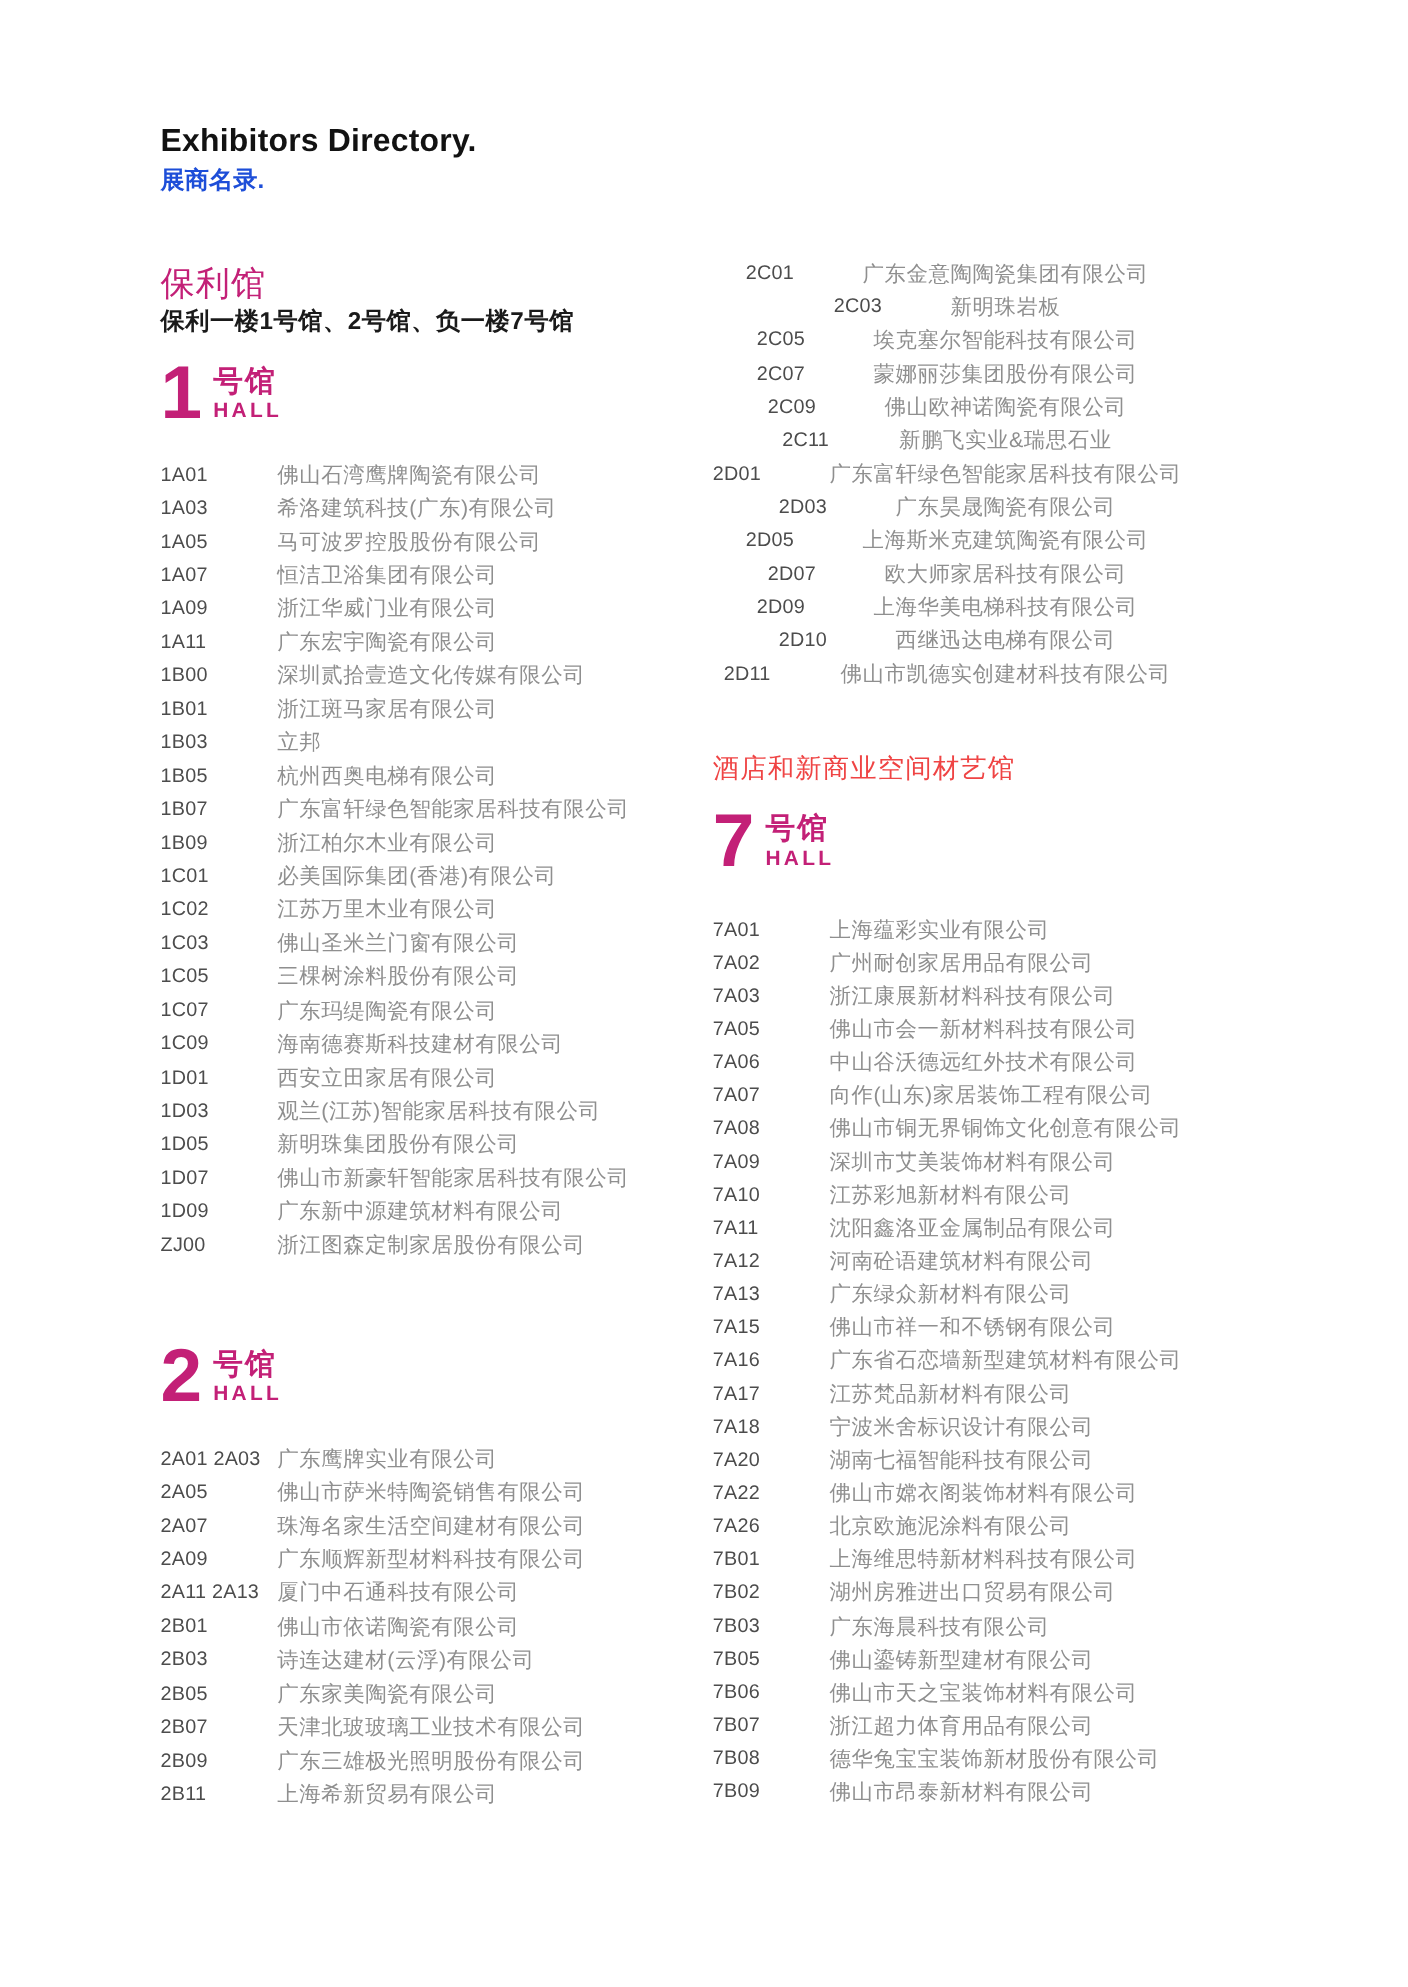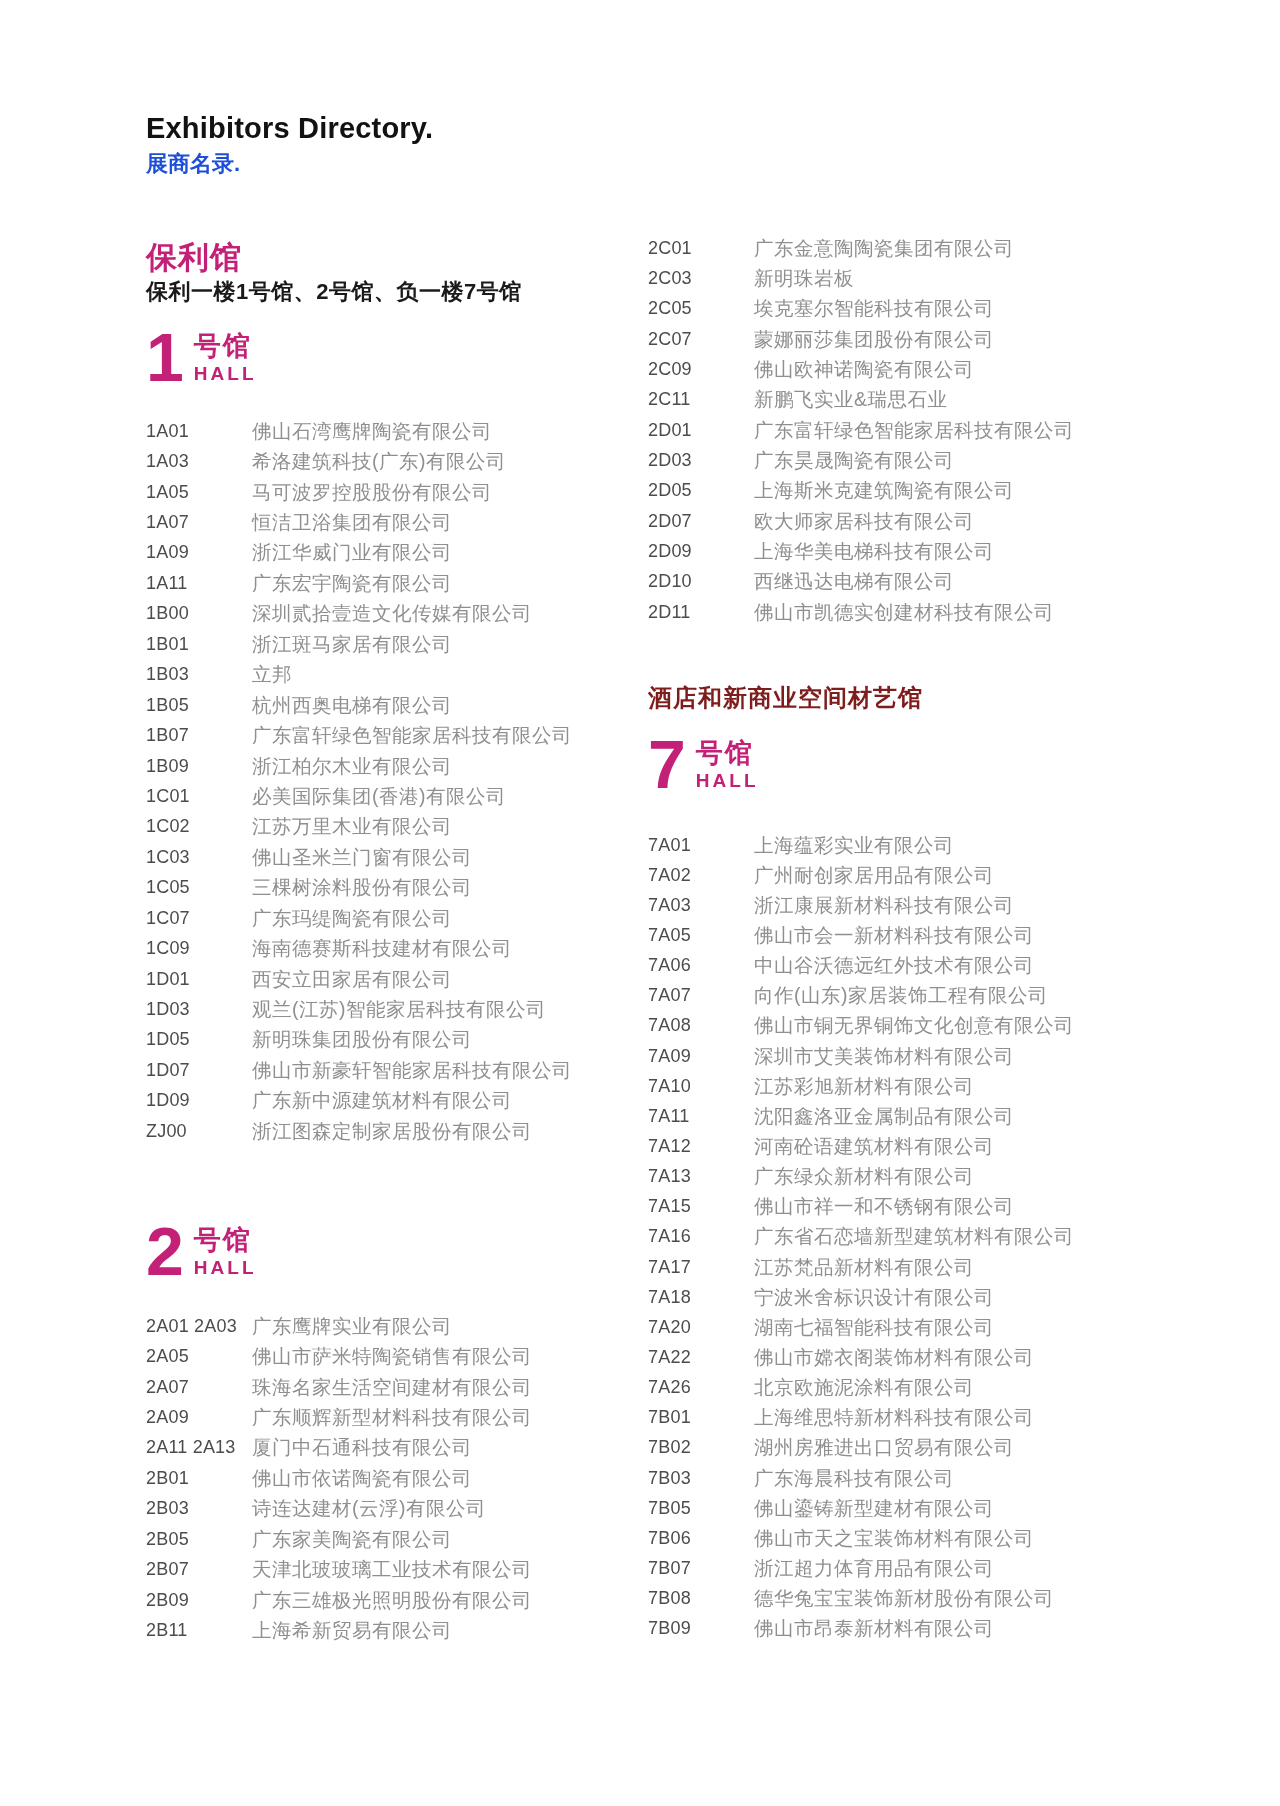--- a/index.html
+++ b/index.html
@@ -18,41 +18,41 @@
     left:146px; top:112px;
     font-size:29px; font-weight:800; color:#121212;
     letter-spacing:0.2px; line-height:1.15;
   }
   .doc-subtitle {
     left:146px; top:149px;
     font-size:22px; font-weight:800; color:#1d4ed8;
   }
   .venue-name {
     left:146px; top:237px;
-    font-size:31px; font-weight:700; color:var(--accent,#c32077);
+    font-size:31px; font-weight:400; color:var(--accent,#c32077);
     letter-spacing:1px;
   }
   .venue-desc {
     left:146px; top:277px;
     font-size:22px; font-weight:700; color:#1a1a1a;
     letter-spacing:0.5px;
   }
 
   .hall-head { display:flex; align-items:flex-start; color:var(--accent,#c32077); }
   .hall-num {
     font-size:68px; font-weight:800; line-height:0.82;
     letter-spacing:-2px;
   }
   .hall-stack { margin-left:12px; padding-top:2px; }
   .hall-suffix { font-size:27px; font-weight:800; line-height:1.05; letter-spacing:2px; }
   .hall-word { font-size:19px; font-weight:800; letter-spacing:3px; margin-top:3px; }
 
   .section-heading {
     left:648px; top:682px;
-    font-size:24px; font-weight:700; color:#7f1d1d;
+    font-size:24px; font-weight:400; color:#ef4444;
     letter-spacing:1px;
   }
 
   .xlist { display:flex; flex-direction:column; }
   .xrow { display:flex; align-items:center; height:30.45px; }
   .xlist.tight .xrow { height:30.33px; }
   .xlist.hall7 .xrow { height:30.15px; }
   .xrow .code {
     flex:0 0 106px;
     font-size:18px; color:#4c4c4c;
@@ -231,21 +231,21 @@
       <div class="xrow">
         <span class="code">2B09</span>
         <span class="name">广东三雄极光照明股份有限公司</span>
       </div>
       <div class="xrow">
         <span class="code">2B11</span>
         <span class="name">上海希新贸易有限公司</span>
       </div>
     </div>
 
-  <div class="abs xlist tight" style="left:648px; top:233px;">
+  <div class="abs xlist tight" style="left:648px; top:233px;align-items:center;">
       <div class="xrow">
         <span class="code">2C01</span>
         <span class="name">广东金意陶陶瓷集团有限公司</span>
       </div>
       <div class="xrow">
         <span class="code">2C03</span>
         <span class="name">新明珠岩板</span>
       </div>
       <div class="xrow">
         <span class="code">2C05</span>

